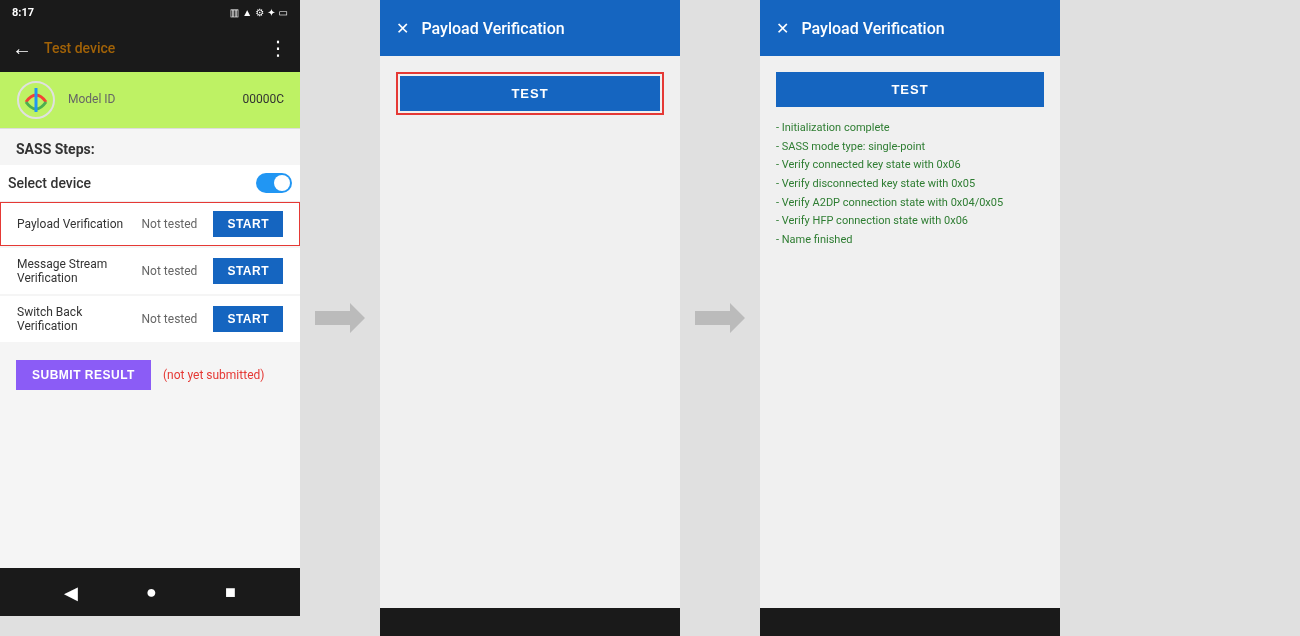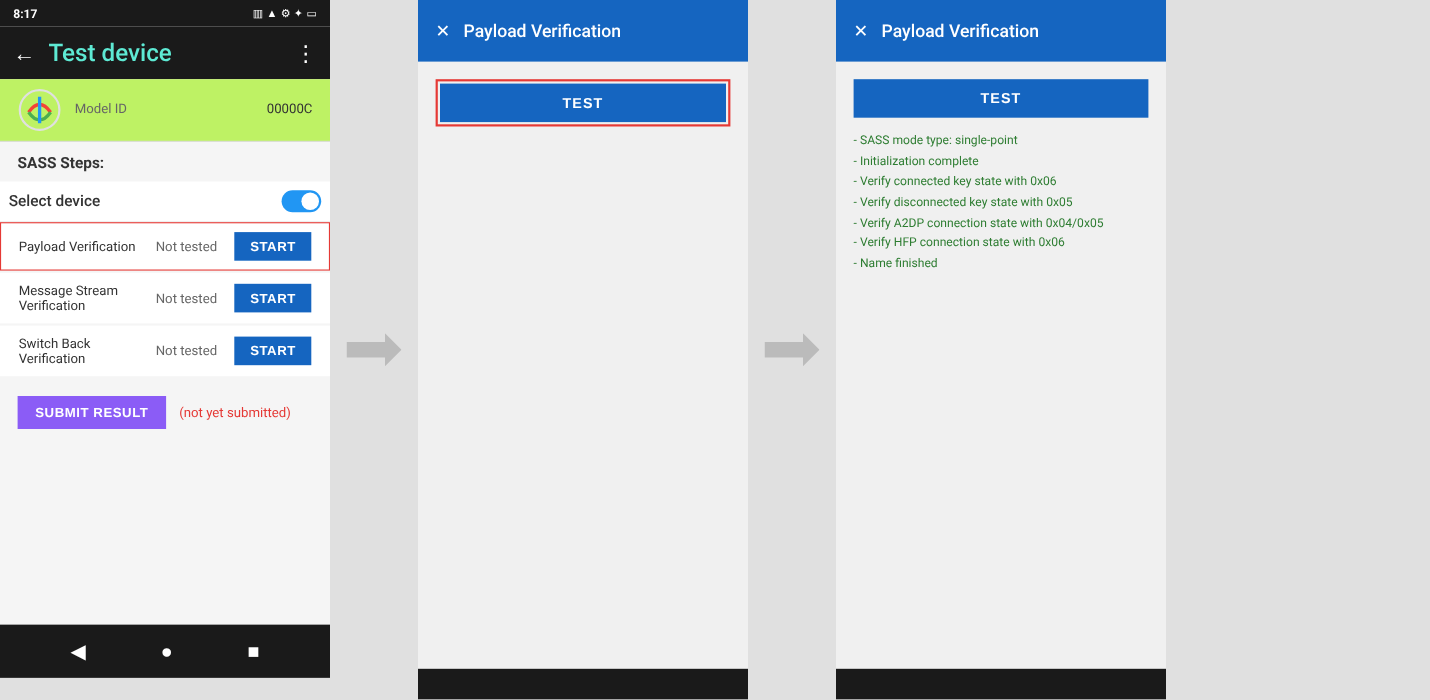--- a/index.html
+++ b/index.html
@@ -53,23 +53,23 @@
       height: 48px;
       gap: 12px;
     }
     .toolbar-back {
       color: white;
       font-size: 20px;
       cursor: pointer;
     }
     .toolbar-title {
       flex: 1;
-      font-size: 22px;
+      font-size: 14px;
       font-weight: 500;
-      color: #5eead4;
+      color: #a16207;
     }
     .toolbar-menu {
       color: white;
       font-size: 20px;
       cursor: pointer;
     }
 
     .device-info {
       background: #bef264;
       padding: 8px 16px;
@@ -387,22 +387,22 @@
 </div>
 
 <div class="dialog-panel">
   <div class="dialog-header">
     <span class="dialog-close">✕</span>
     <span class="dialog-title">Payload Verification</span>
   </div>
   <div class="dialog-body">
     <button class="test-btn">TEST</button>
     <div class="result-text">
-    <span>- SASS mode type: single-point</span>
-        <span>- Initialization complete</span>
+    <span>- Initialization complete</span>
+        <span>- SASS mode type: single-point</span>
         <span>- Verify connected key state with 0x06</span>
         <span>- Verify disconnected key state with 0x05</span>
         <span>- Verify A2DP connection state with 0x04/0x05</span>
         <span>- Verify HFP connection state with 0x06</span>
         <span>- Name finished</span>
       </div>
   </div>
   <div class="dialog-footer"></div>
 </div>
 

